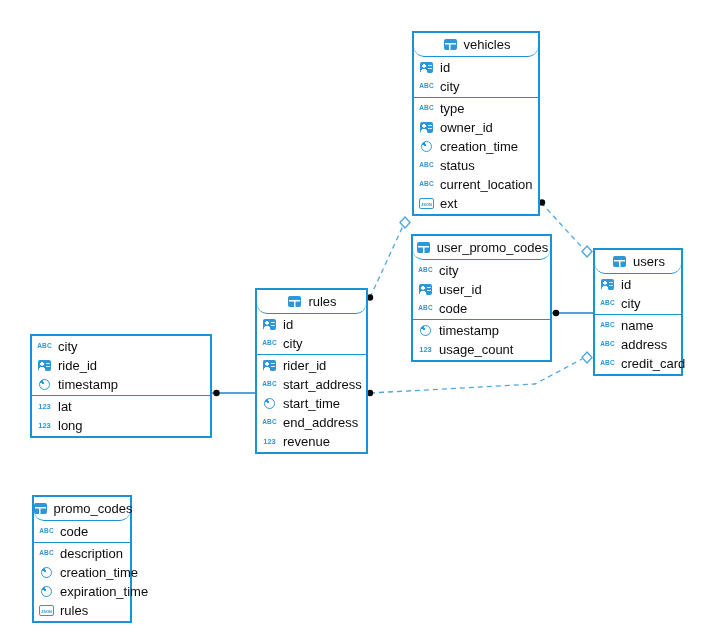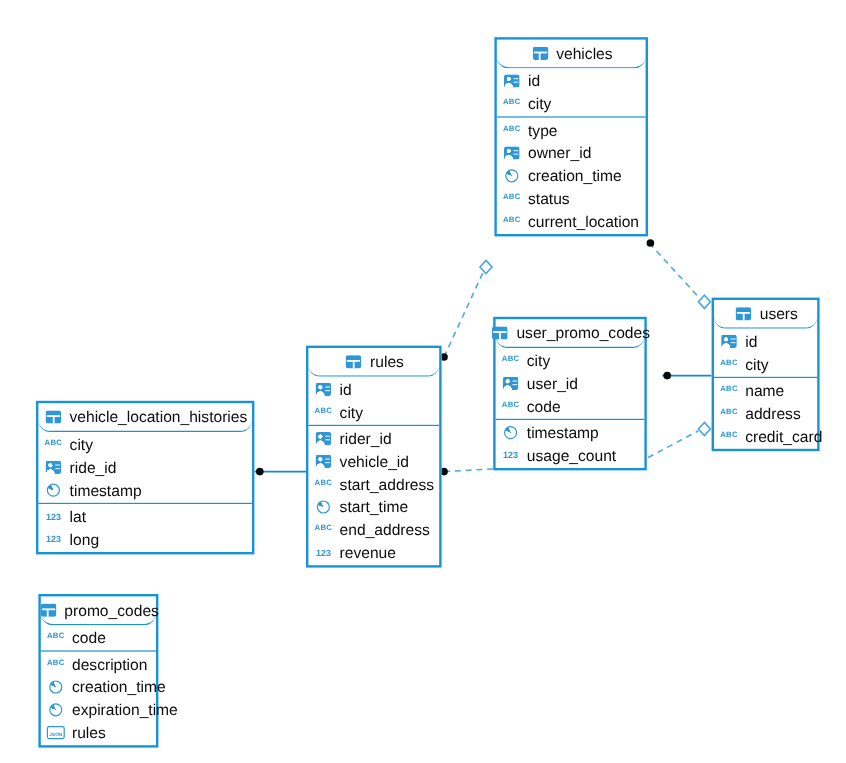--- a/index.html
+++ b/index.html
@@ -123,24 +123,28 @@
         <span class="lbl">creation_time</span>
       </div>
       <div class="row">
         <span class="ic" data-icon="abc-icon"></span>
         <span class="lbl">status</span>
       </div>
       <div class="row">
         <span class="ic" data-icon="abc-icon"></span>
         <span class="lbl">current_location</span>
       </div>
-    </div>
-  </div>
-
-  <div class="table" style="left:411px;top:264px;width:128px;">
+      <div class="row">
+        <span class="ic" data-icon="json-icon"></span>
+        <span class="lbl">ext</span>
+      </div>
+    </div>
+  </div>
+
+  <div class="table" style="left:411px;top:234px;width:141px;">
     <div class="thead">
       <span class="ic" data-icon="table-icon"></span>
       <span class="ttl">user_promo_codes</span>
     </div>
     <div class="section pk">
       <div class="row">
         <span class="ic" data-icon="abc-icon"></span>
         <span class="lbl">city</span>
       </div>
       <div class="row">
@@ -209,47 +213,39 @@
         <span class="ic" data-icon="abc-icon"></span>
         <span class="lbl">city</span>
       </div>
     </div>
     <div class="section">
       <div class="row">
         <span class="ic" data-icon="id-badge-icon"></span>
         <span class="lbl">rider_id</span>
       </div>
       <div class="row">
-        <span class="ic" data-icon="id-badge-icon"></span>
-        <span class="lbl">vehicle_id</span>
-      </div>
-      <div class="row">
         <span class="ic" data-icon="abc-icon"></span>
         <span class="lbl">start_address</span>
       </div>
       <div class="row">
         <span class="ic" data-icon="clock-icon"></span>
         <span class="lbl">start_time</span>
       </div>
       <div class="row">
         <span class="ic" data-icon="abc-icon"></span>
         <span class="lbl">end_address</span>
       </div>
       <div class="row">
         <span class="ic" data-icon="123-icon"></span>
         <span class="lbl">revenue</span>
       </div>
     </div>
   </div>
 
   <div class="table" style="left:30px;top:334px;width:182px;">
-    <div class="thead">
-      <span class="ic" data-icon="table-icon"></span>
-      <span class="ttl">vehicle_location_histories</span>
-    </div>
     <div class="section pk">
       <div class="row">
         <span class="ic" data-icon="abc-icon"></span>
         <span class="lbl">city</span>
       </div>
       <div class="row">
         <span class="ic" data-icon="id-badge-icon"></span>
         <span class="lbl">ride_id</span>
       </div>
       <div class="row">

